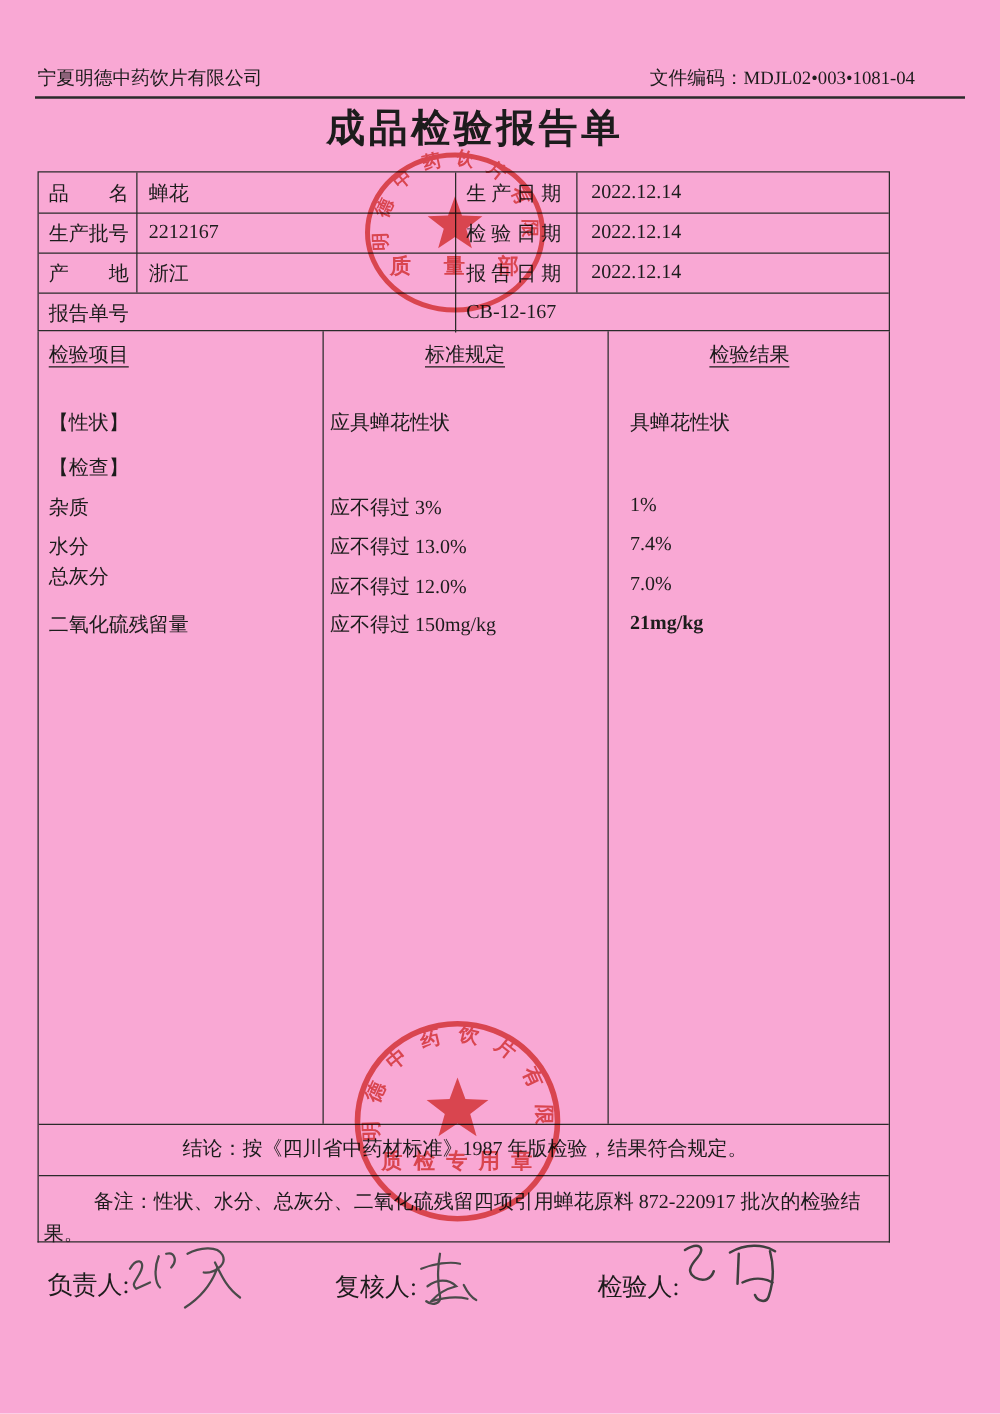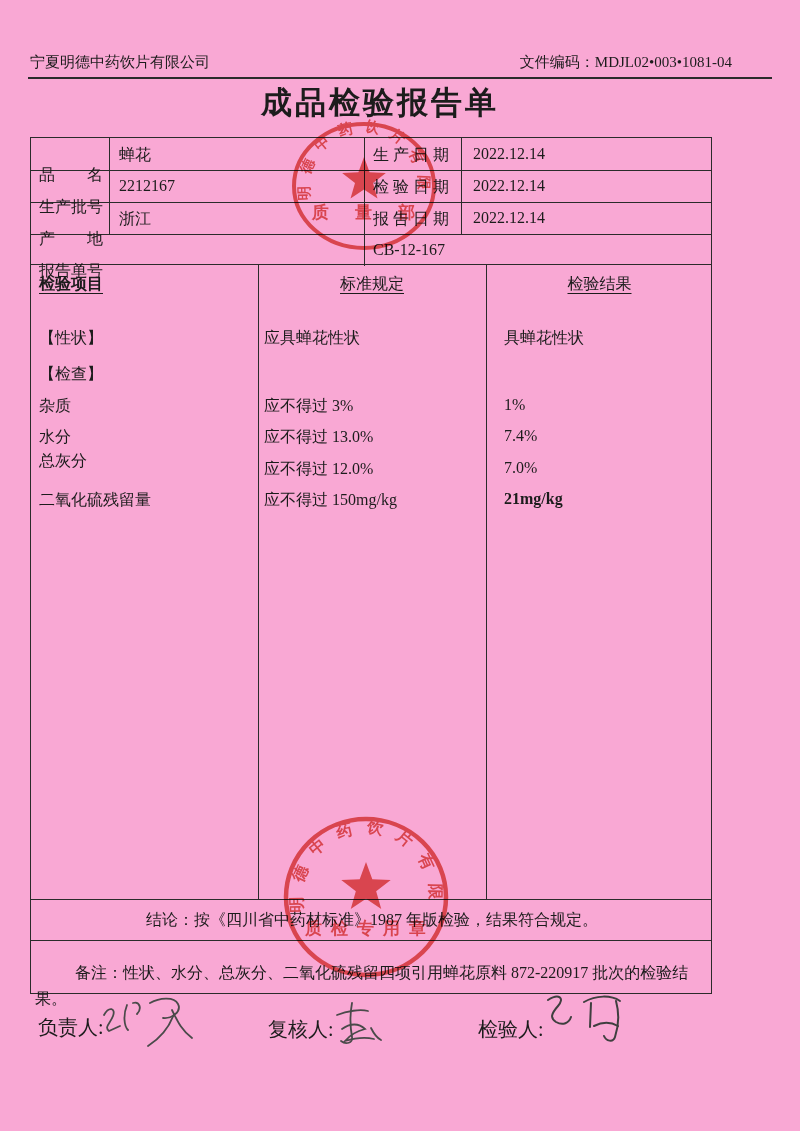--- a/index.html
+++ b/index.html
@@ -14,27 +14,27 @@
   .hdr-left{left:30px;top:53px;font-size:15px;}
   .hdr-right{right:68px;top:53px;font-size:15px;}
   .hdr-rule{left:28px;top:77px;width:744px;height:2px;}
   .title{left:0;top:82px;width:760px;text-align:center;font-size:31px;font-weight:bold;letter-spacing:3px;}
   
   .t1{left:30px;top:137px;width:682px;height:128px;border:1.6px solid #2b2b2b;box-sizing:border-box;}
   .t2{left:30px;top:265px;width:682px;height:729px;border:1.6px solid #2b2b2b;border-top:none;box-sizing:border-box;}
   .t1 .line,.t2 .line{background:#2b2b2b;}
   .hl{height:1.4px;left:0;width:100%;}
   .vl{width:1.4px;top:0;}
-  .cell-label{letter-spacing:0;margin-top:20px;}
+  .cell-label{letter-spacing:0;}
   .datelabel{letter-spacing:4px;}
   .colhead{text-decoration:underline;text-underline-offset:4px;}
   .center-col{text-align:center;}
   
   .concl{left:0;top:634px;width:682px;height:41px;line-height:41px;text-align:center;font-size:16px;}
-  .remark{left:0;top:675px;width:674px;height:54px;padding:20px 4px 0 4px;font-size:16px;line-height:26px;
+  .remark{left:0;top:675px;width:674px;height:54px;padding:9px 4px 0 4px;font-size:16px;line-height:26px;
           text-indent:40px;white-space:normal;box-sizing:border-box;}
   
   .stamp{position:absolute;mix-blend-mode:multiply;opacity:.82;}
   
   .sig{position:absolute;}
   .siglabel{font-size:20px;}
 </style>
 </head>
 <body>
 
@@ -72,21 +72,21 @@
     <div class="txt cell-label" style="left:8px;top:103px;">报告单号</div>
     <div class="txt" style="left:342px;top:103px;">CB-12-167</div>
   </div>
 
   <div class="abs t2">
     <div class="line vl" style="left:227px;height:634px;"></div>
     <div class="line vl" style="left:455px;height:634px;"></div>
     <div class="line hl" style="top:634px;"></div>
     <div class="line hl" style="top:675px;"></div>
 
-    <div class="txt colhead" style="left:8px;top:9px;font-weight:bold;">检验项目</div>
+    <div class="txt colhead" style="left:8px;top:9px;">检验项目</div>
     <div class="txt colhead center-col" style="left:455px;top:9px;width:227px;">检验结果</div>
     <div class="txt colhead center-col" style="left:227px;top:9px;width:228px;">标准规定</div>
 
     <div>
       <div class="txt" style="left:8px;top:63px;">【性状】</div>
       <div class="txt" style="left:233px;top:63px;">应具蝉花性状</div>
       <div class="txt" style="left:473px;top:63px;">具蝉花性状</div>
     </div>
     <div>
       <div class="txt" style="left:8px;top:99px;">【检查】</div>

